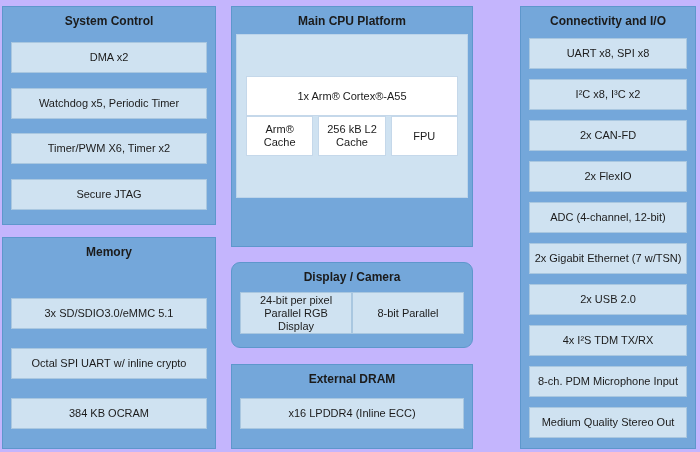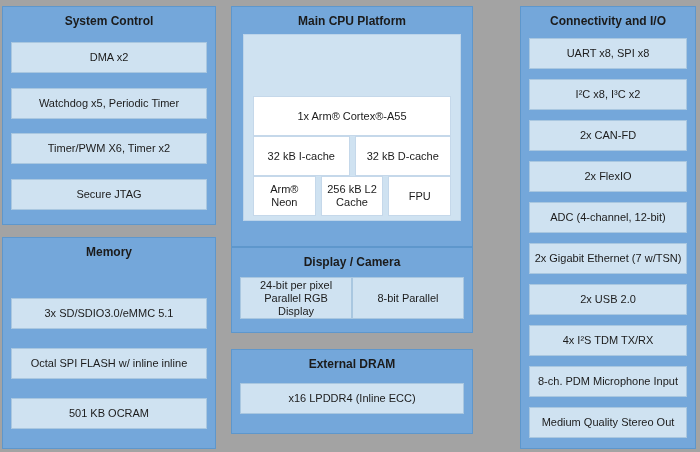--- a/index.html
+++ b/index.html
@@ -1,19 +1,19 @@
 <!DOCTYPE html>
 <html><head>
 <meta charset="utf-8">
 <style>
   html,body{margin:0;padding:0;background:#ffffff;}
   .canvas{
     position:relative;
     width:700px;height:452px;
-    background:#a3a3a3;
+    background:#c4b5fd;
     box-sizing:border-box;
     padding:6px 2px 3px 2px;
     display:flex;
     gap:15px;
     font-family:"Liberation Sans", sans-serif;
     color:#1b1b1b;
   }
   .col{display:flex;flex-direction:column;box-sizing:border-box;}
   .col1{width:214px;}
   .col2{width:242px;}
@@ -51,34 +51,34 @@
     text-align:center;
     font-size:11px;
     line-height:13px;
     padding:2px 4px;
   }
 
   
   .b-system{height:244px;}
   .b-memory{height:236px;margin-top:12px;gap:20px;}
   .b-cpu{height:241px;}
-  .b-display{height:86px;}
+  .b-display{height:86px;margin-top:15px;border-radius:9px;}
   .b-dram{height:85px;margin-top:16px;}
   .b-conn{height:443px;margin-left:32px;}
 
   
   .cpu-container{
     background:#cfe2f1;
     border:1px solid #bcd4ea;
-    margin:6px 11px;
+    margin:6px 4px;
     box-sizing:border-box;
-    height:187px;
+    height:164px;
     display:flex;
     flex-direction:column;
-    justify-content:flex-end;
+    justify-content:center;
     padding:4px 9px;
   }
   .cpu-row{display:flex;gap:5px;}
   .whitebox{
     background:#ffffff;
     border:1px solid #c5d8ea;
     box-sizing:border-box;
     flex:1;
     display:flex;
     align-items:center;
@@ -116,39 +116,35 @@
         <div class="item">DMA x2</div>
         <div class="item">Watchdog x5, Periodic Timer</div>
         <div class="item">Timer/PWM X6, Timer x2</div>
         <div class="item">Secure JTAG</div>
       </div>
     </div>
     <div class="block b-memory">
       <div class="block-title">Memory</div>
       <div class="items">
         <div class="item">3x SD/SDIO3.0/eMMC 5.1</div>
-        <div class="item">Octal SPI FLASH w/ inline inline</div>
-        <div class="item">501 KB OCRAM</div>
+        <div class="item">Octal SPI UART w/ inline crypto</div>
+        <div class="item">384 KB OCRAM</div>
       </div>
     </div>
   </div>
 
   <div class="col col2">
     <div class="block b-cpu">
       <div class="block-title">Main CPU Platform</div>
       <div class="cpu-container">
         <div class="cpu-row cpu-row1">
           <div class="whitebox">1x Arm® Cortex®-A55</div>
         </div>
-        <div class="cpu-row cpu-row2">
-          <div class="whitebox">32 kB I-cache</div>
-          <div class="whitebox">32 kB D-cache</div>
-        </div>
         <div class="cpu-row cpu-row3">
-          <div class="whitebox">Arm® Neon</div>
+          <div class="whitebox">Arm® Cache</div>
           <div class="whitebox">256 kB L2 Cache</div>
           <div class="whitebox">FPU</div>
         </div>
       </div>
     </div>
 
     <div class="block b-display">
       <div class="block-title">Display / Camera</div>
       <div class="dc-items">
         <div class="item">24-bit per pixel Parallel RGB Display</div>

